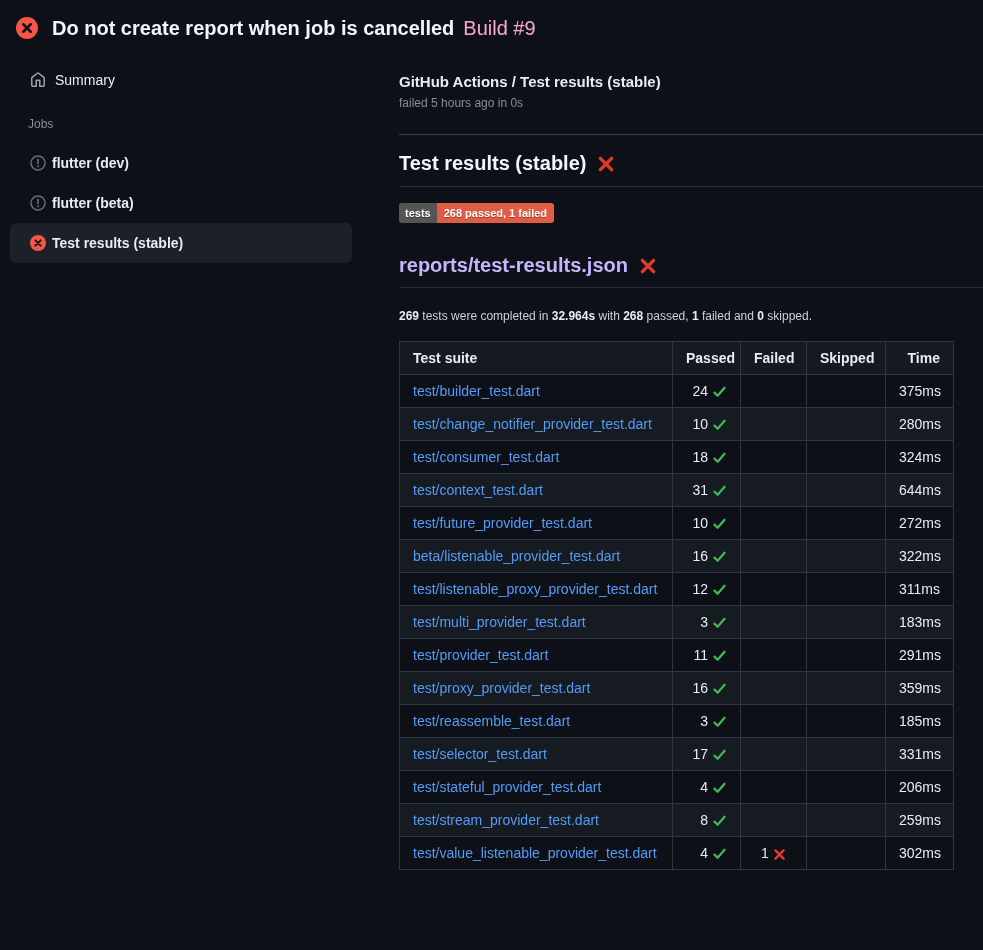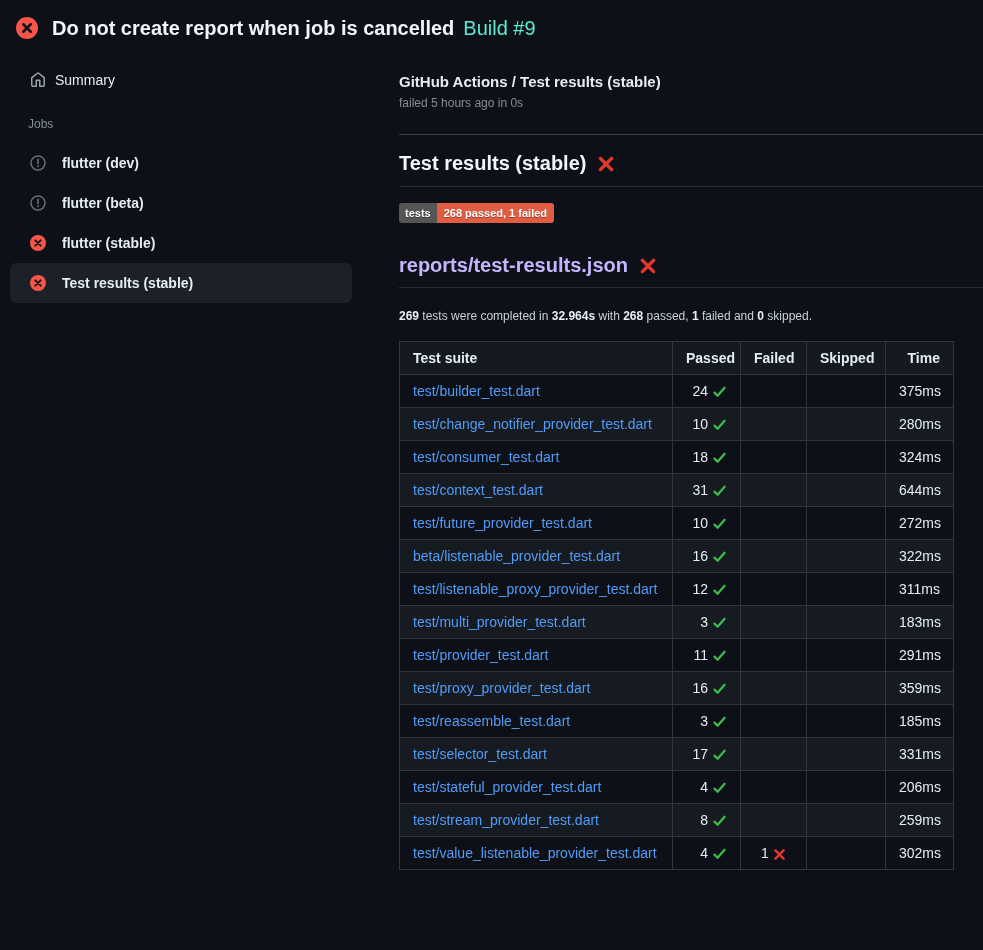--- a/index.html
+++ b/index.html
@@ -11,38 +11,38 @@
   }
   .icon svg{display:block;}
 
   
   .page-header{
     height:56px;box-sizing:border-box;
     display:flex;align-items:center;gap:14px;
     padding:0 16px;
   }
   .page-header .title{font-size:20px;font-weight:700;color:#f0f6fc;}
-  .page-header .build{font-size:20px;font-weight:400;color:#5eead4;margin-left:9px;}
+  .page-header .build{font-size:20px;font-weight:400;color:#f9a8d4;margin-left:9px;}
 
   
   .content{display:flex;align-items:flex-start;}
   .sidebar{width:399px;flex:none;box-sizing:border-box;padding-top:8px;}
   .main{flex:1;min-width:0;padding-top:16px;}
 
   
   .summary-item{
     margin:0 10px;height:32px;border-radius:6px;
     display:flex;align-items:center;gap:9px;padding:0 0 0 20px;
     color:#e6edf3;font-weight:500;cursor:pointer;
   }
   .jobs-label{margin:21px 0 0 28px;font-size:12px;color:#848d97;line-height:14px;}
   .job-list{margin-top:12px;}
   .job-item{
     margin:0 47px 0 10px;height:40px;border-radius:6px;
-    display:flex;align-items:center;gap:16px;padding:0 0 0 20px;
+    display:flex;align-items:center;gap:6px;padding:0 0 0 20px;
     font-size:14px;font-weight:600;color:#e6edf3;cursor:pointer;
   }
   .job-item.selected{background:#1c2128;}
 
   
   .crumb{font-size:15px;font-weight:700;color:#e6edf3;line-height:20px;}
   .meta{margin-top:3px;font-size:12px;color:#848d97;line-height:16px;}
   .divider{border:none;border-top:1px solid #373e47;margin:23px 0 0;}
   h2.section-title{
     margin:16px 0 0;font-size:20px;font-weight:600;color:#f0f6fc;
@@ -120,29 +120,20 @@
           <div class="job-item">
             <span class="icon">
               <svg width="16" height="16" viewBox="0 0 16 16">
     <circle cx="8" cy="8" r="7" fill="none" stroke="#646d77" stroke-width="1.5"></circle>
     <path d="M8 4.4v4.1" stroke="#646d77" stroke-width="1.7" stroke-linecap="round"></path>
     <circle cx="8" cy="11.3" r="1" fill="#646d77"></circle>
   </svg>
             </span>
             <span>flutter (beta)</span>
           </div>
-          <div class="job-item">
-            <span class="icon">
-              <svg width="16" height="16" viewBox="0 0 16 16">
-    <circle cx="8" cy="8" r="8" fill="#f65549"></circle>
-    <path d="M5.3 5.3l5.4 5.4M10.7 5.3l-5.4 5.4" stroke="#10141a" stroke-width="1.9" stroke-linecap="round"></path>
-  </svg>
-            </span>
-            <span>flutter (stable)</span>
-          </div>
           <div class="job-item selected">
             <span class="icon">
               <svg width="16" height="16" viewBox="0 0 16 16">
     <circle cx="8" cy="8" r="8" fill="#f65549"></circle>
     <path d="M5.3 5.3l5.4 5.4M10.7 5.3l-5.4 5.4" stroke="#10141a" stroke-width="1.9" stroke-linecap="round"></path>
   </svg>
             </span>
             <span>Test results (stable)</span>
           </div>
         </nav>

